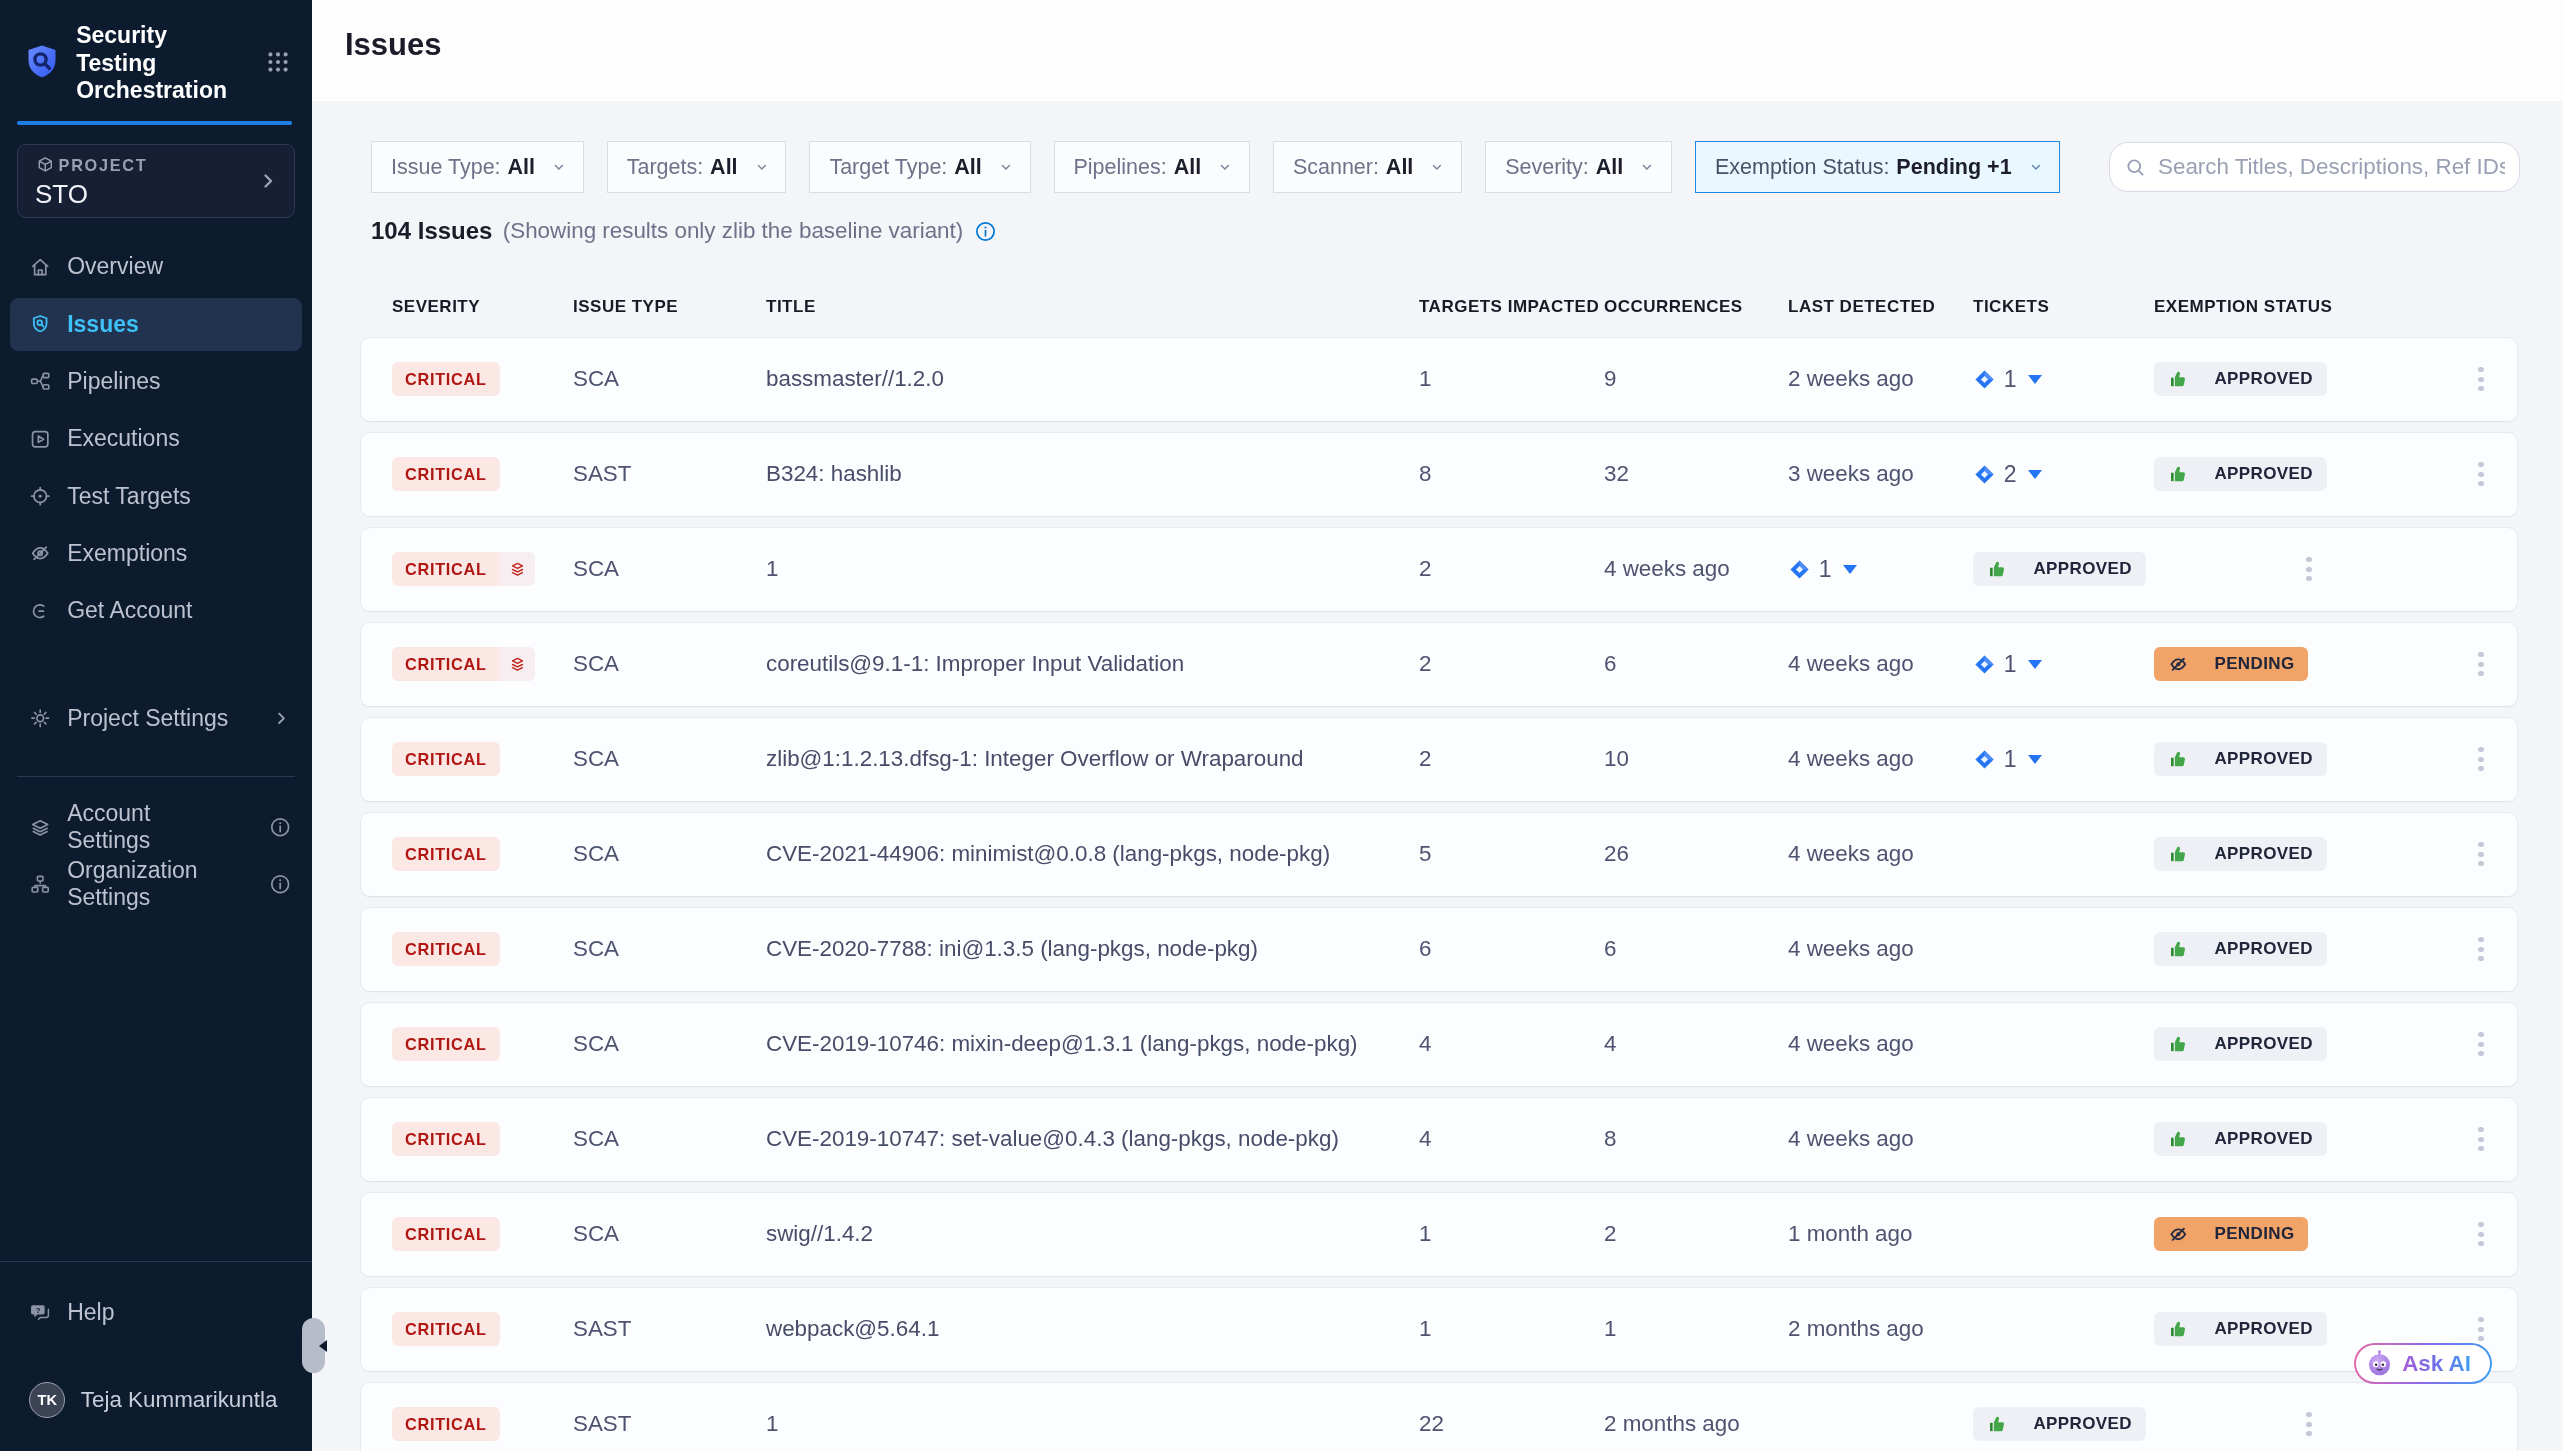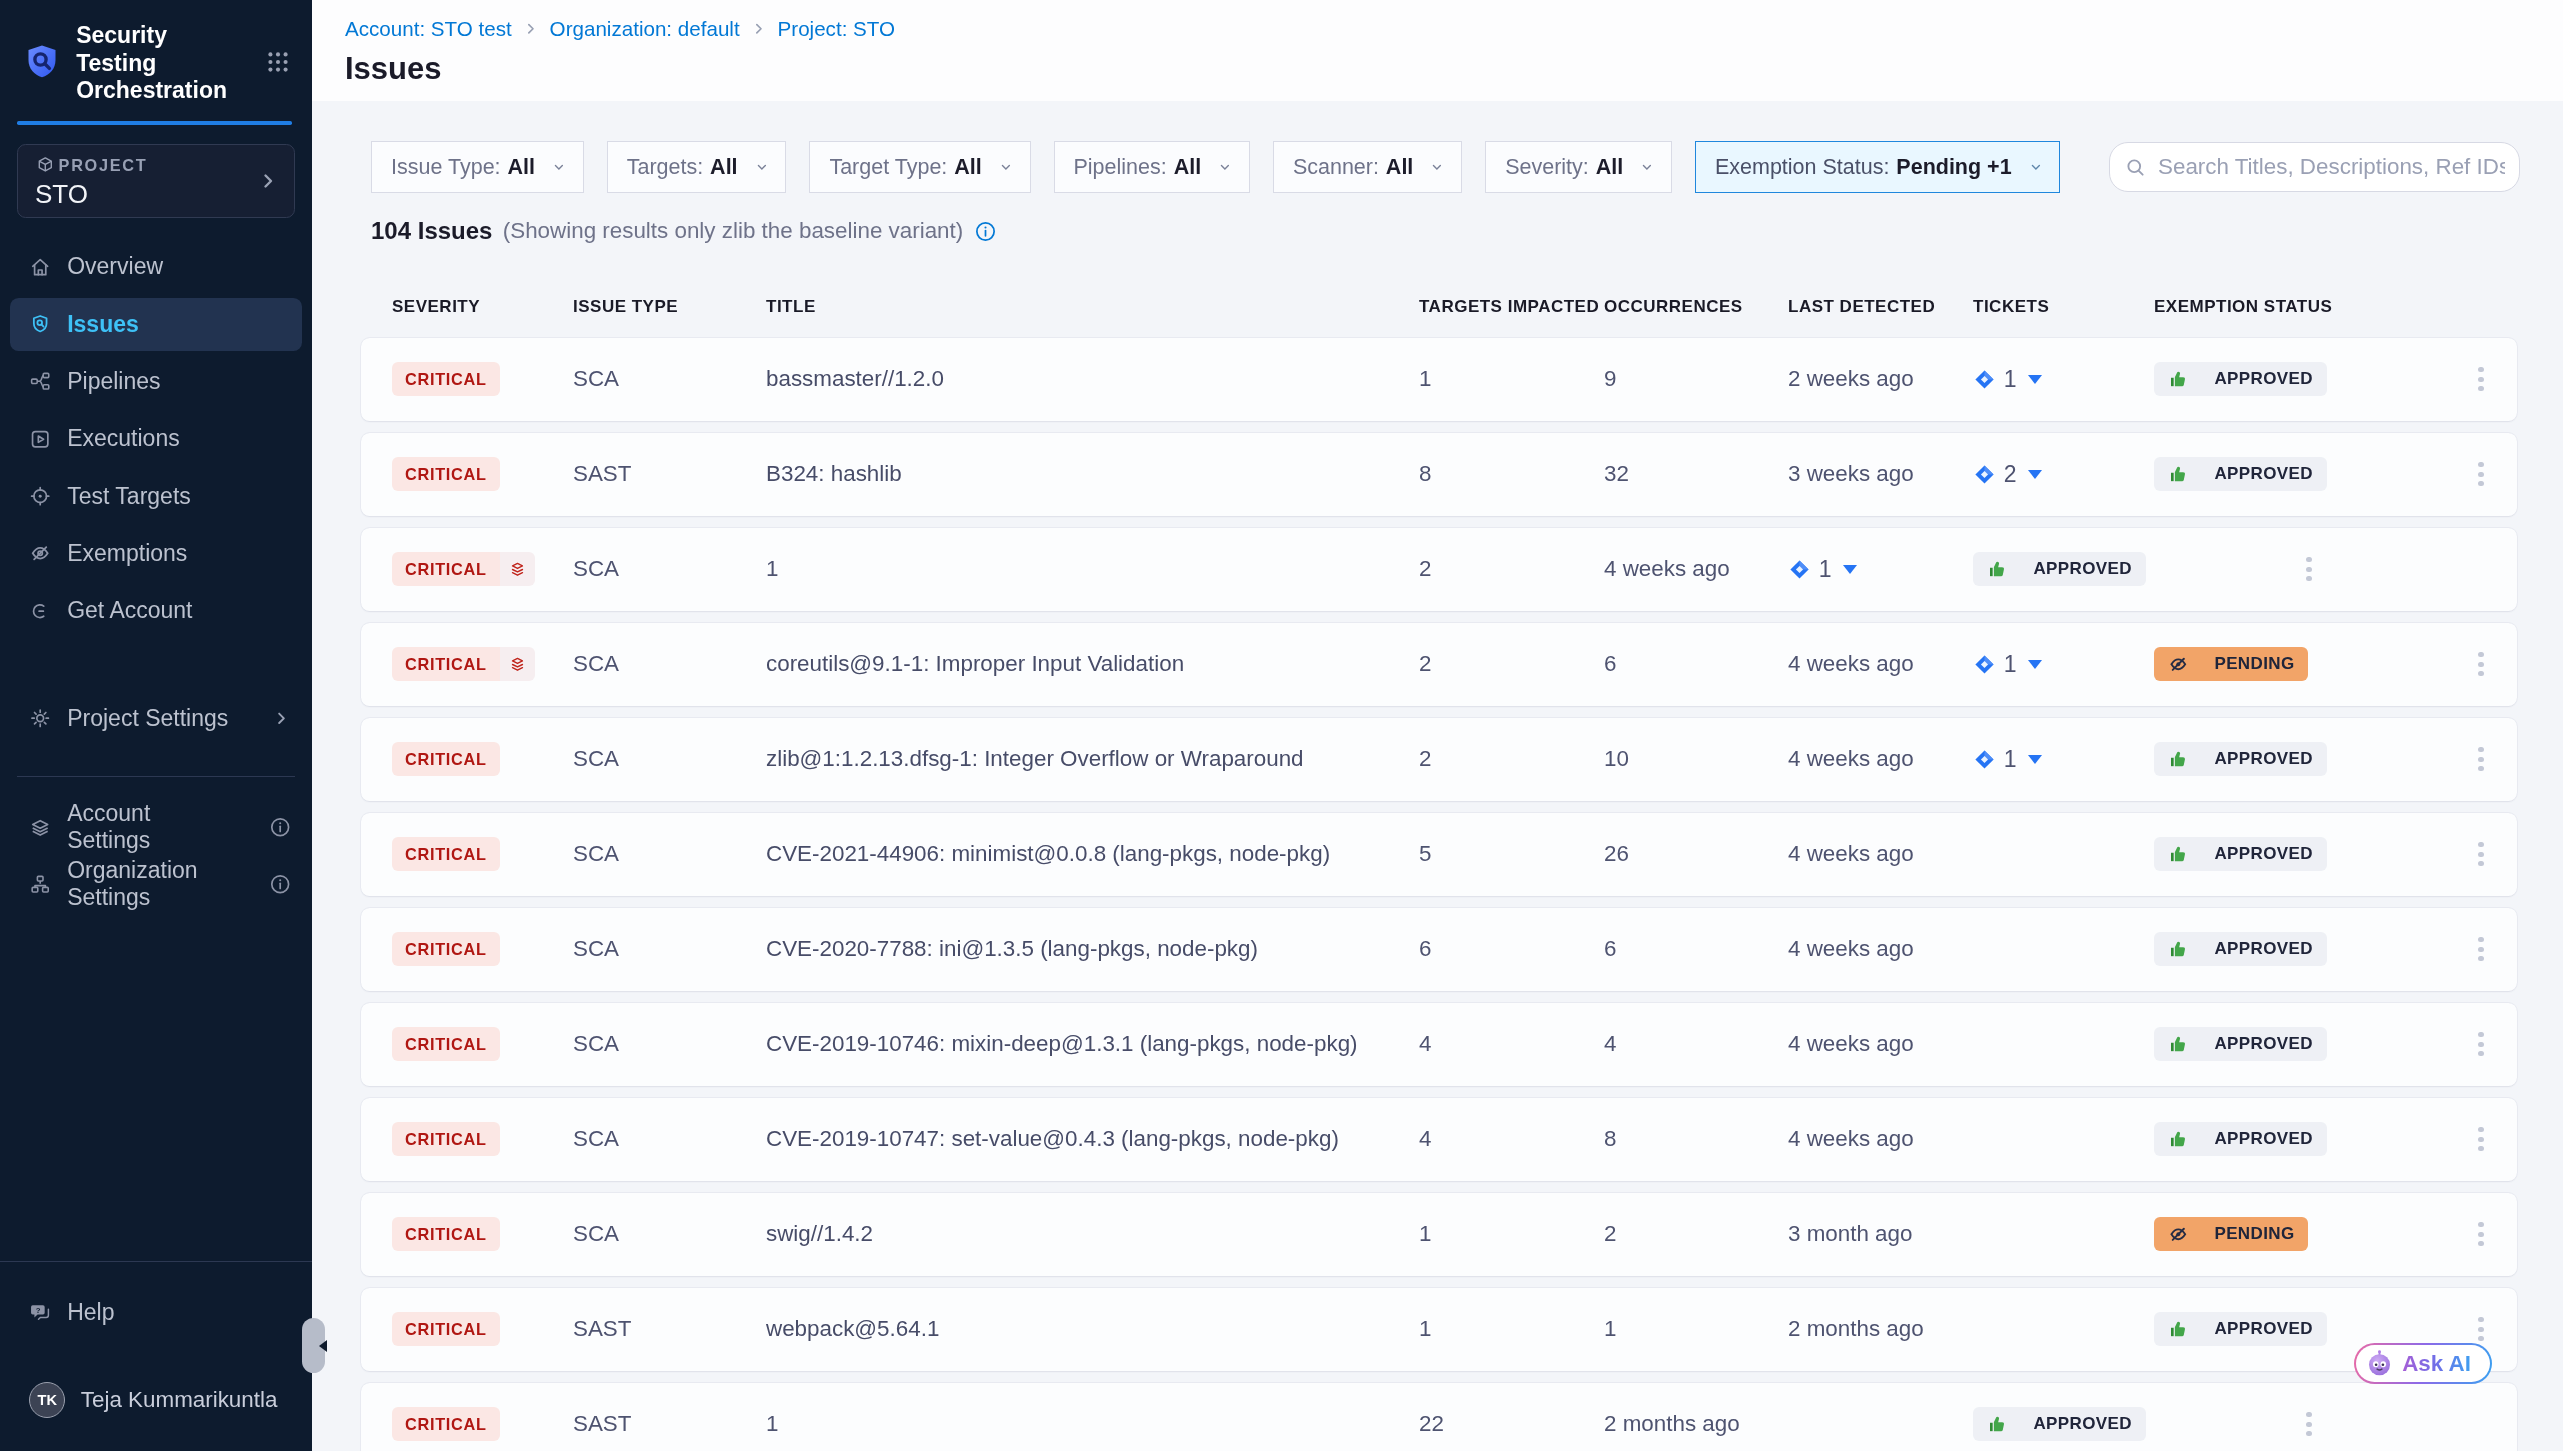--- a/index.html
+++ b/index.html
@@ -323,35 +323,20 @@
     </div>
   </div>
 </aside>
 
 <div class="collapse-handle">
   <span class="tri"></span>
 </div>
 
 <main class="main">
   <div class="top-band">
-    <div class="breadcrumb">
-      <a class="crumb">Account: STO test</a>
-      <span style="display:flex;">
-        <svg width="15.5" height="15.5" viewBox="0 0 24 24" fill="none" stroke="#98a0b3" stroke-width="2.6" stroke-linecap="round" stroke-linejoin="round">
-            <path d="M9 5.5 15.5 12 9 18.5"></path>
-          </svg>
-        </span>
-      <a class="crumb">Organization: default</a>
-      <span style="display:flex;">
-        <svg width="15.5" height="15.5" viewBox="0 0 24 24" fill="none" stroke="#98a0b3" stroke-width="2.6" stroke-linecap="round" stroke-linejoin="round">
-            <path d="M9 5.5 15.5 12 9 18.5"></path>
-          </svg>
-        </span>
-      <a class="crumb">Project: STO</a>
-    </div>
     <div class="page-title">Issues</div>
   </div>
 
   <div class="filter-row">
     <div class="pill">
       <span class="plabel">Issue Type:</span>
       <span class="pvalue">All</span>
       <span class="pchev">
           <svg width="13.8" height="13.8" viewBox="0 0 24 24" fill="none" stroke="#7a8198" stroke-width="2.4" stroke-linecap="round">
             <path d="M6 9.5 12 15.5 18 9.5"></path>
@@ -858,21 +843,21 @@
     <div class="cell">
       <span class="sev-badge">
         <span class="sev-text">CRITICAL</span>
 
       </span>
     </div>
     <div class="cell">SCA</div>
     <div class="cell title">swig//1.4.2</div>
     <div class="cell">1</div>
     <div class="cell">2</div>
-    <div class="cell">3 month ago</div>
+    <div class="cell">1 month ago</div>
     <div class="cell tickets empty">
       <span class="jira">
         <svg width="23" height="23" viewBox="0 0 24 24">
           <path d="M12 2.5 21.5 12 12 21.5 2.5 12Z" fill="#2574f4"></path>
           <path d="M12 2.5 21.5 12H12Z" fill="#4f8ef8"></path>
           <path d="M12 8.3 15.7 12 12 15.7 8.3 12Z" fill="#eaf3ff"></path>
         </svg>
           </span>
       <span class="tcount"></span>
       <span class="tri"></span>

